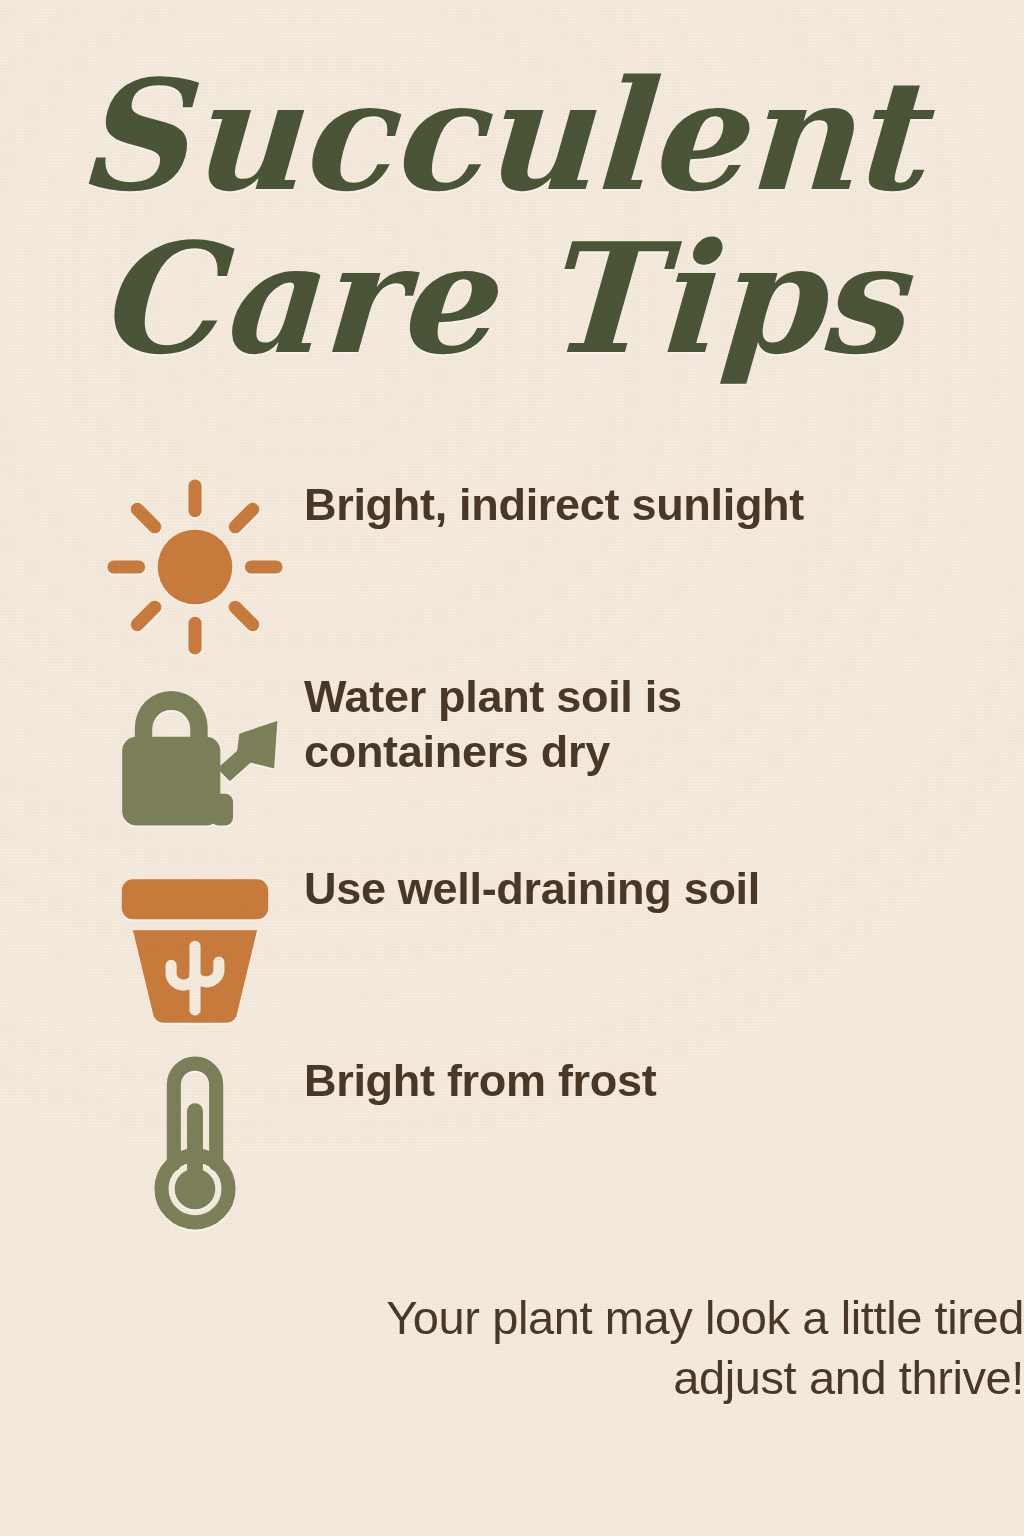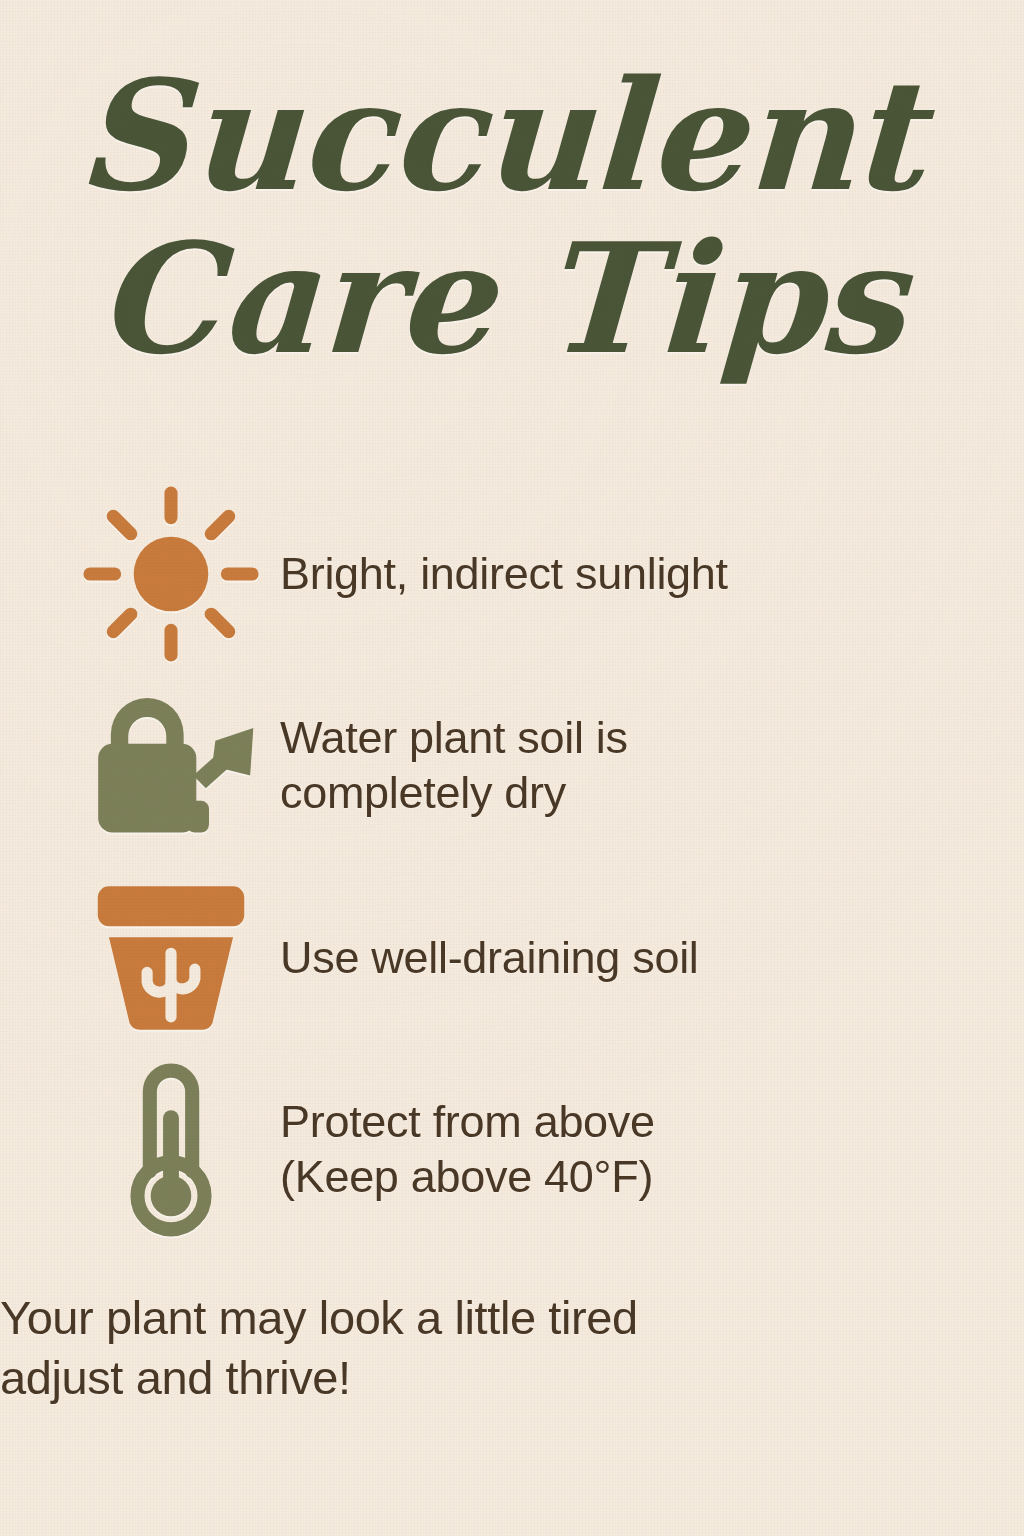--- a/index.html
+++ b/index.html
@@ -68,24 +68,24 @@
 
   
   .tips {
     position: absolute;
     top: 478px;
     left: 0;
     width: 1024px;
   }
   .tip-row {
     display: flex;
-    align-items: center;
     height: 192px;
-    padding-left: 62px;
+    padding-left: 86px;
     box-sizing: border-box;
+    font-weight: bold;
   }
   .tip-icon {
     width: 218px;
     min-width: 218px;
     height: 178px;
     display: flex;
     align-items: center;
     justify-content: center;
   }
   .tip-icon svg {
@@ -101,21 +101,21 @@
     text-shadow: 0 1px 0 rgba(255,255,255,.4);
   }
   .tip-text span { display: block; }
 
   
   .footer {
     position: absolute;
     top: 1288px;
     left: 0;
     width: 1024px;
-    text-align: left;
+    text-align: right;
     font-family: "Liberation Sans", sans-serif;
     font-size: 47px;
     line-height: 1.28;
     color: #4a3826;
     letter-spacing: -.4px;
     text-shadow: 0 1px 0 rgba(255,255,255,.4);
   }
   .footer span { display: block; }
 </style>
 </head>
@@ -163,21 +163,21 @@
 
             <path d="M74 56 L92 40 L100 48 L82 64 Z"></path>
 
             <path d="M88 34 L112 26 L110 56 L86 50 Z"></path>
             <rect x="70" y="72" width="14" height="20" rx="5"></rect>
           </g>
         </svg>
       </div>
       <div class="tip-text">
         <span>Water plant soil is</span>
-        <span>completely dry</span>
+        <span>containers dry</span>
       </div>
     </div>
 
     <div class="tip-row">
       <div class="tip-icon">
         <svg width="160" height="156" viewBox="0 0 100 98" aria-hidden="true">
           <g fill="#C87B3C">
 
             <rect x="4" y="4" width="92" height="25" rx="7"></rect>
 
@@ -202,22 +202,21 @@
         <svg width="120" height="178" viewBox="0 0 68 100" aria-hidden="true">
 
           <path d="M22 62 L22 17 A12 12 0 0 1 46 17 L46 62" fill="none" stroke="#7C8059" stroke-width="8" stroke-linecap="round"></path>
           <circle cx="34" cy="76" r="19" fill="none" stroke="#7C8059" stroke-width="8"></circle>
 
           <line x1="34" y1="32" x2="34" y2="70" stroke="#7C8059" stroke-width="9" stroke-linecap="round"></line>
           <circle cx="34" cy="76" r="11.5" fill="#7C8059"></circle>
         </svg>
       </div>
       <div class="tip-text">
-        <span>Protect from above</span>
-        <span>(Keep above 40°F)</span>
+        <span>Bright from frost</span>
       </div>
     </div>
 
   </div>
 
   <div class="footer">
     <span>Your plant may look a little tired</span>
     <span>adjust and thrive!</span>
   </div>
 

